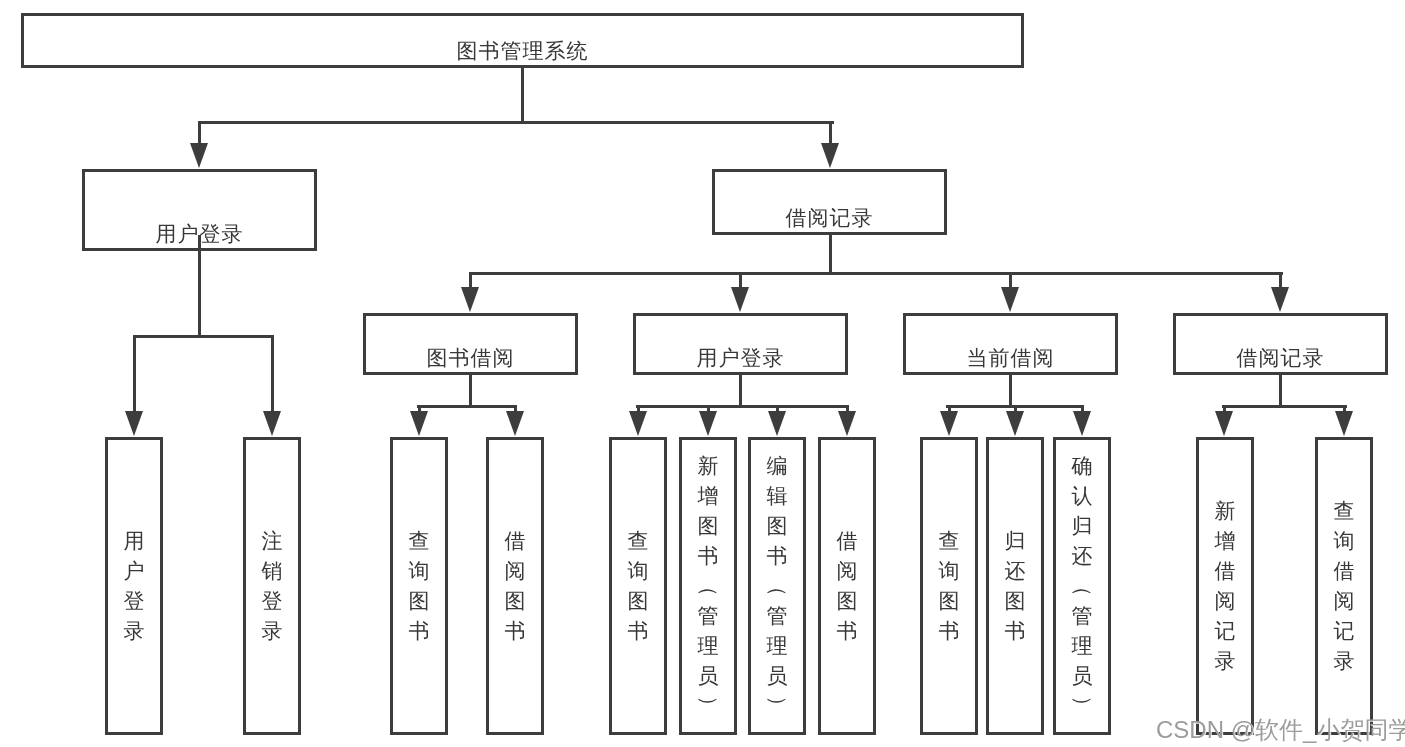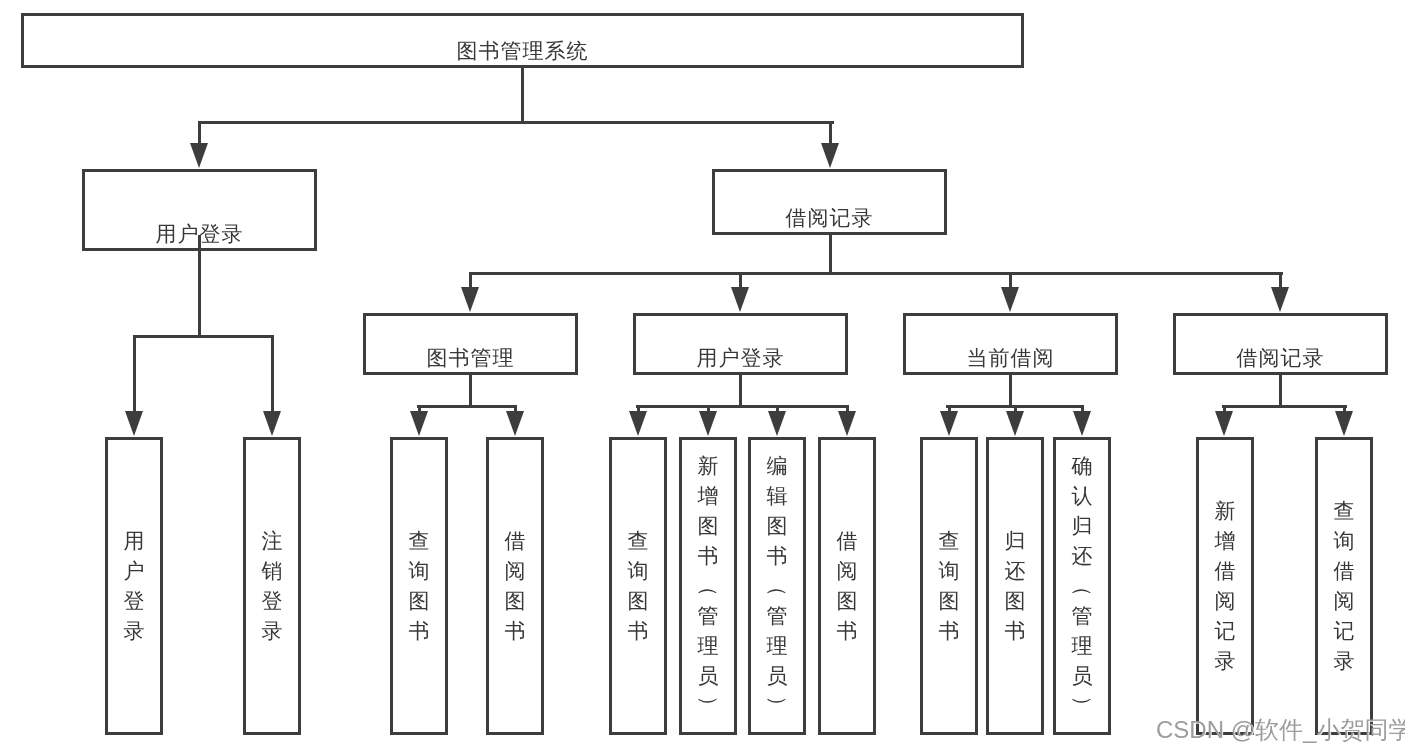--- a/index.html
+++ b/index.html
@@ -78,21 +78,21 @@
   </div>
 
   <div class="box" style="left:82px;top:169px;width:235px;height:82px">
     <span class="lbl">用户登录</span>
   </div>
   <div class="box" style="left:712px;top:169px;width:235px;height:66px">
     <span class="lbl">借阅记录</span>
   </div>
 
   <div class="box" style="left:363px;top:313px;width:215px;height:62px">
-    <span class="lbl">图书管理</span>
+    <span class="lbl">图书借阅</span>
   </div>
   <div class="box" style="left:633px;top:313px;width:215px;height:62px">
     <span class="lbl">用户登录</span>
   </div>
   <div class="box" style="left:1173px;top:313px;width:215px;height:62px">
     <span class="lbl">借阅记录</span>
   </div>
   <div class="box" style="left:903px;top:313px;width:215px;height:62px">
     <span class="lbl">当前借阅</span>
   </div>

